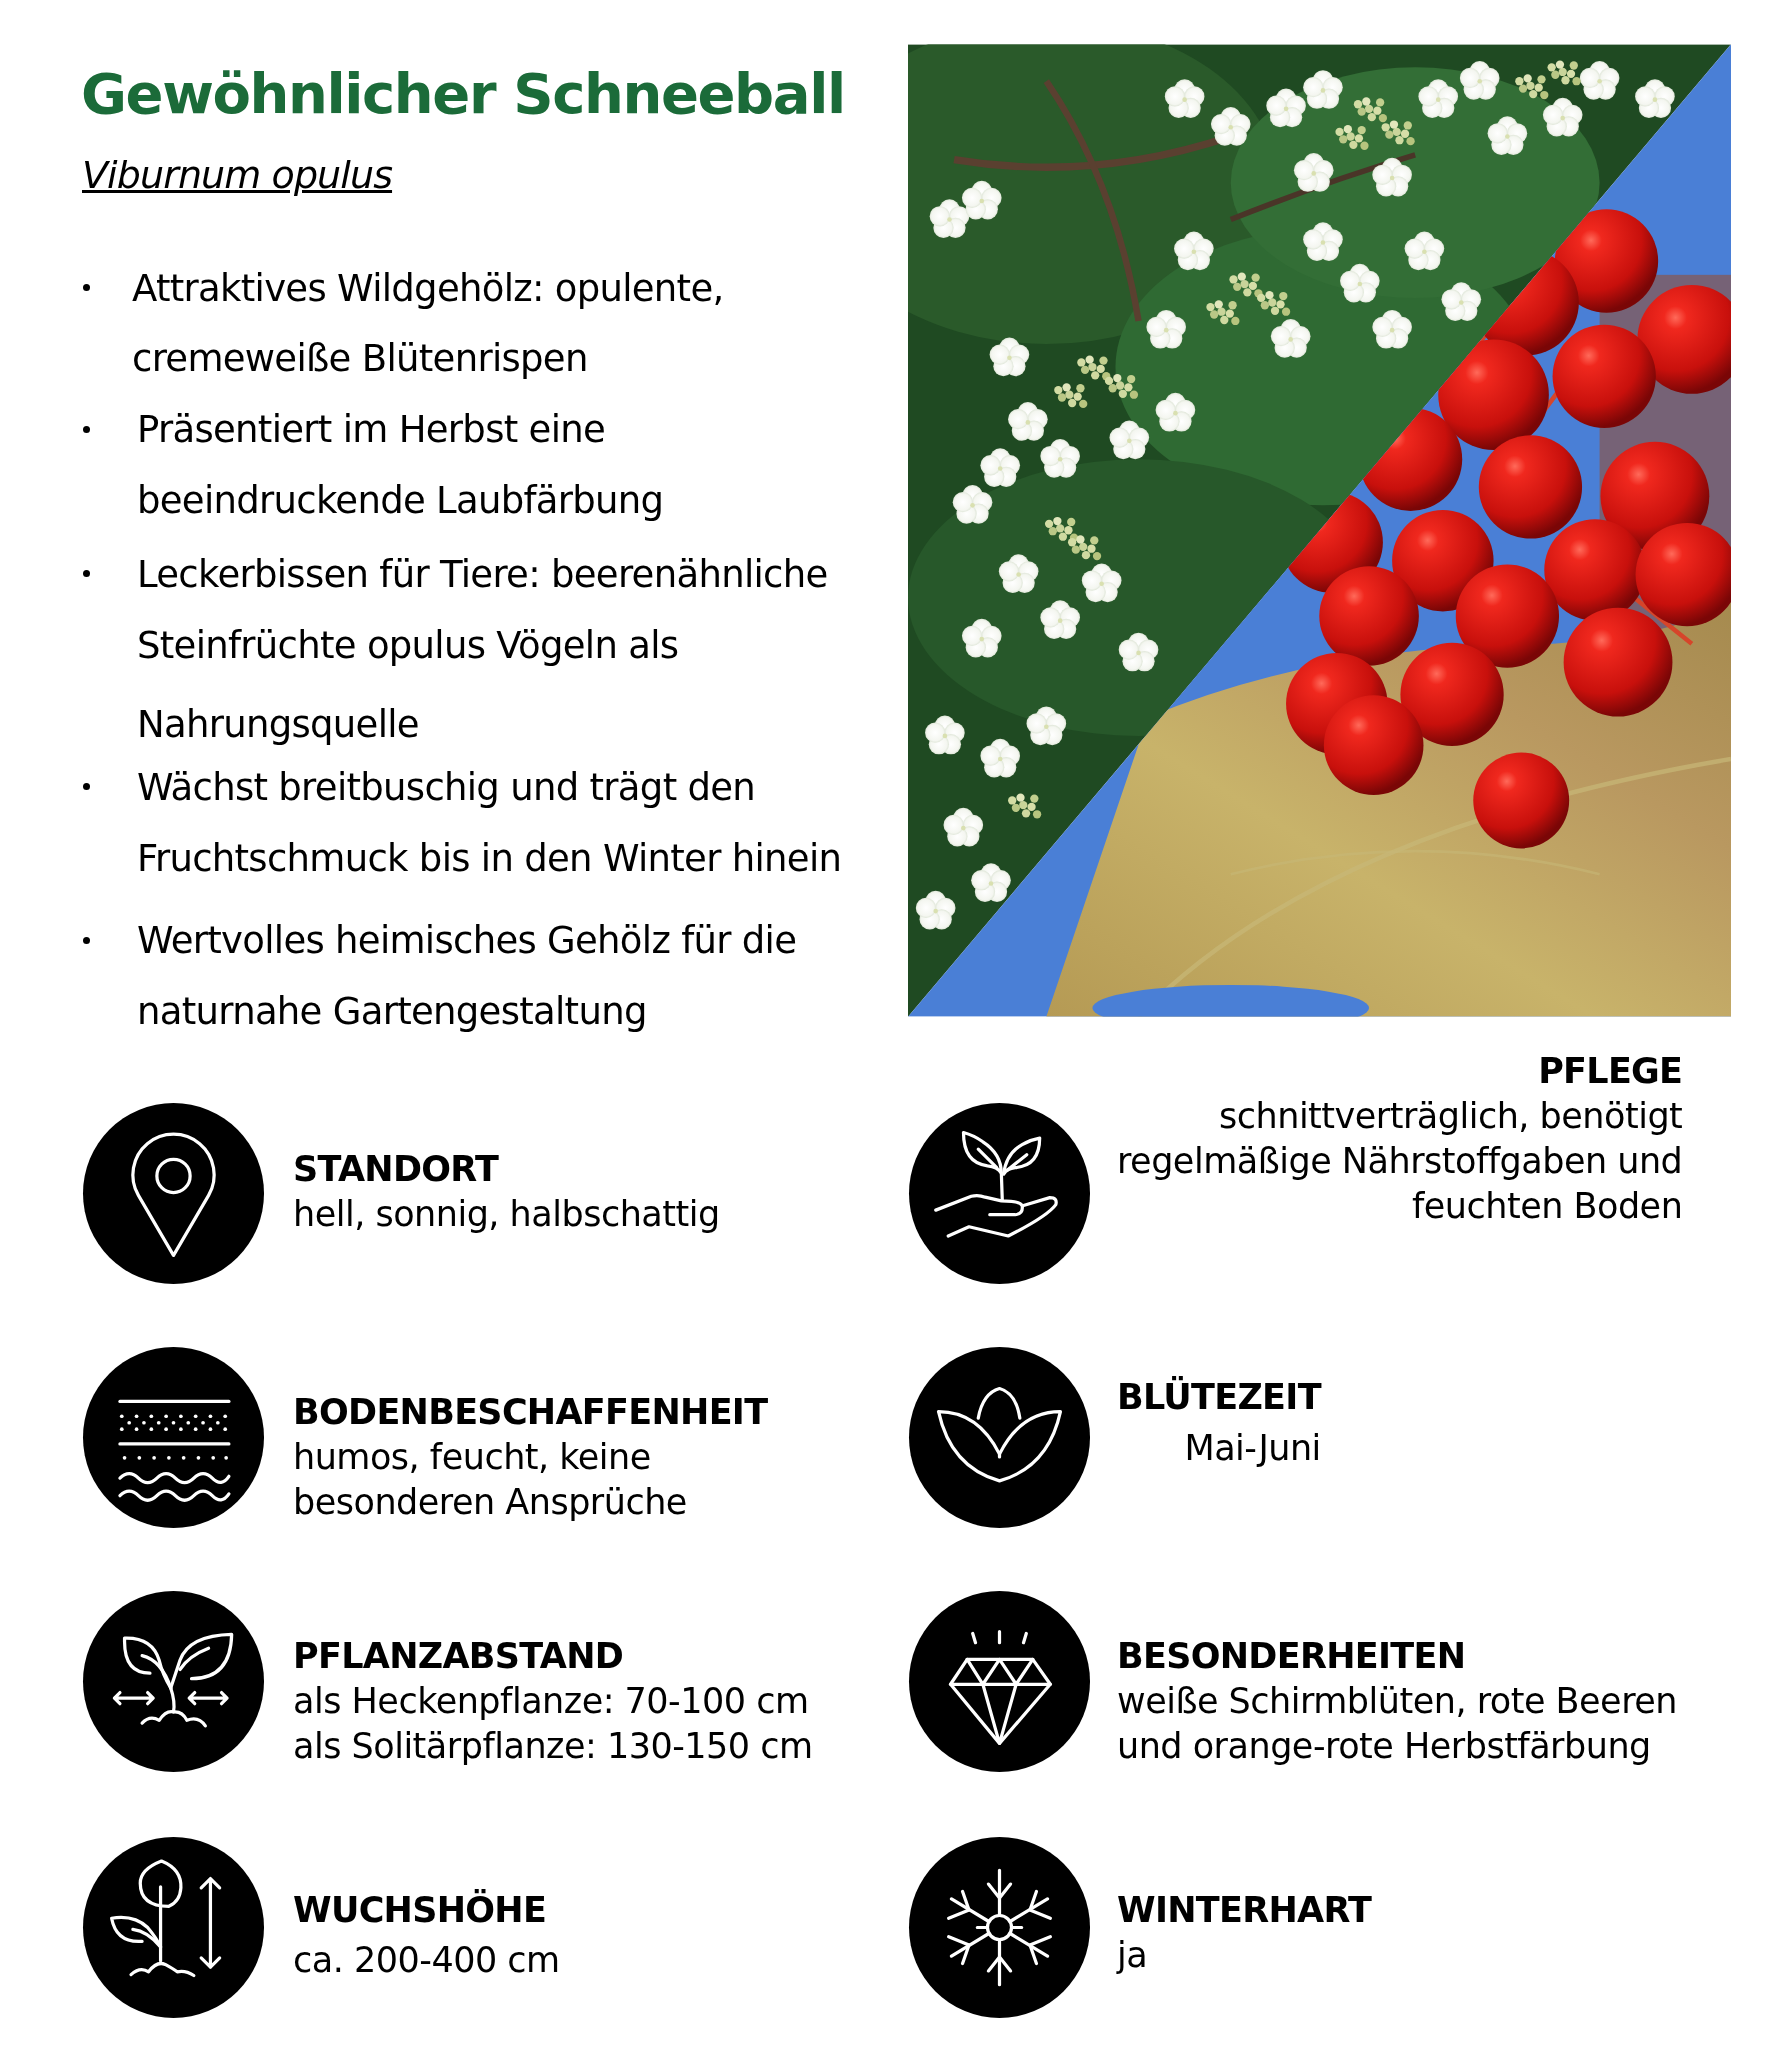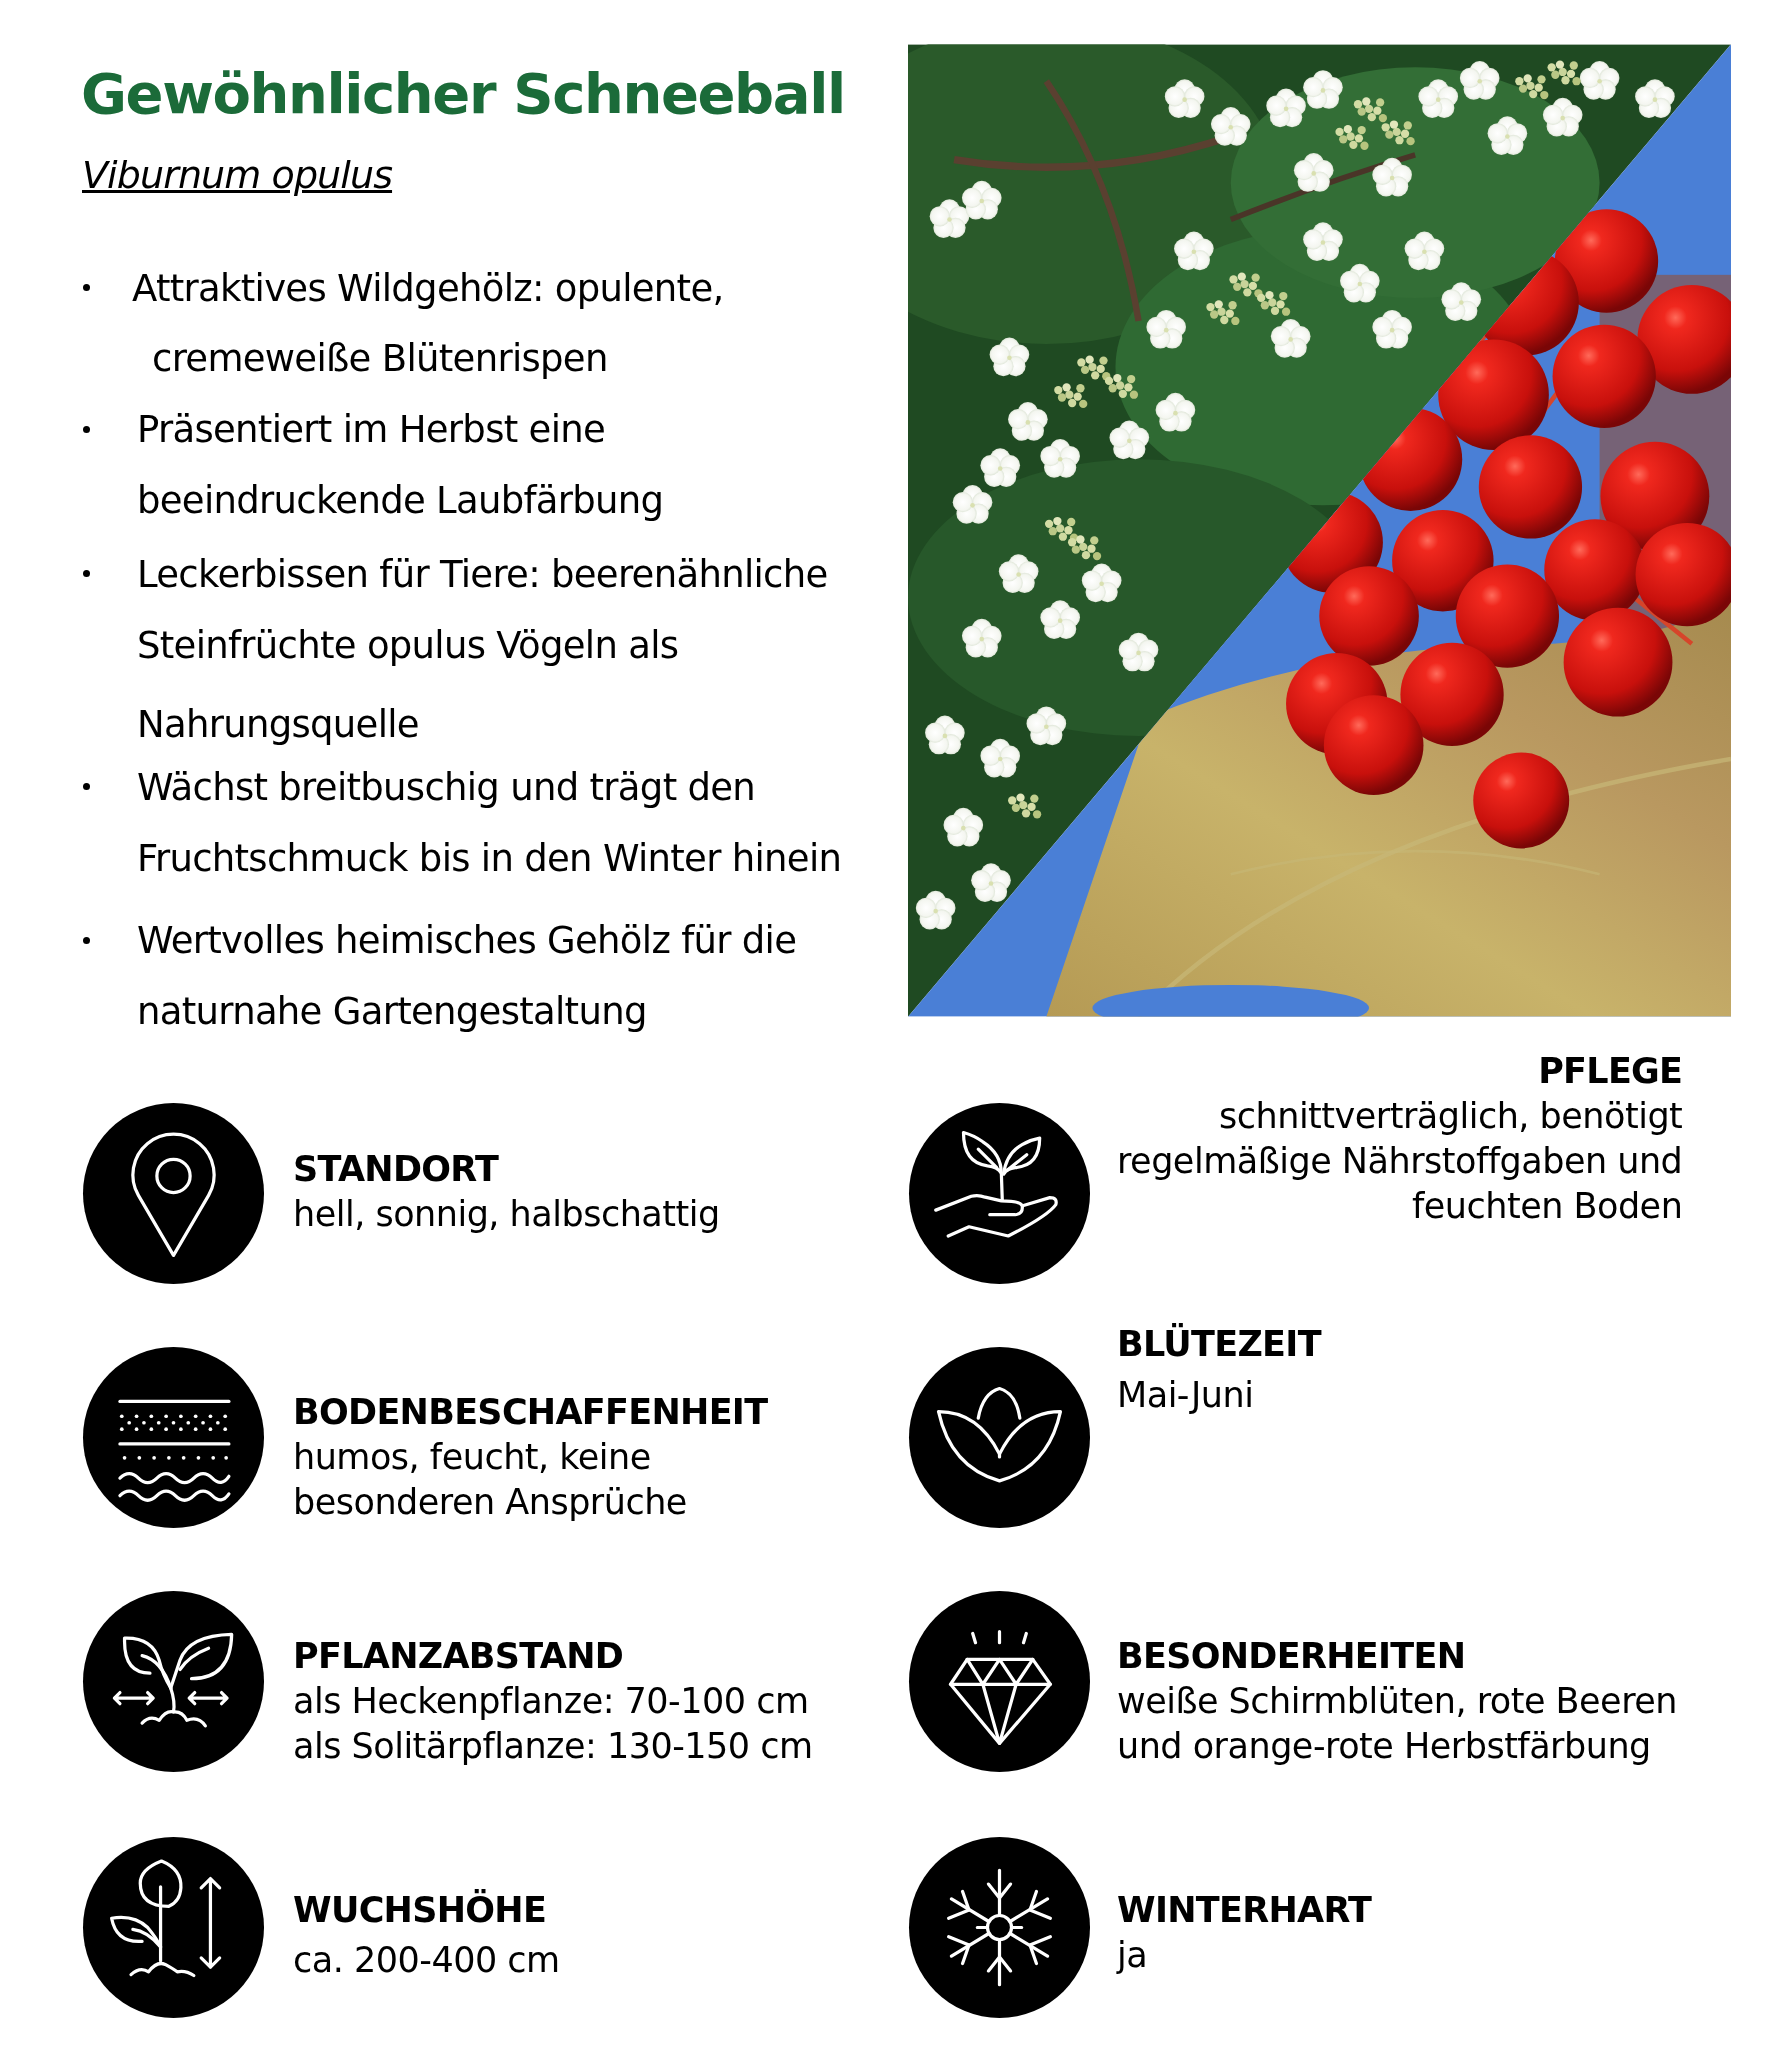--- a/index.html
+++ b/index.html
@@ -23,21 +23,21 @@
 </head>
 <body>
 
 <div id="title" class="abs">Gewöhnlicher Schneeball</div>
 <div id="subtitle" class="abs">Viburnum opulus</div>
 
 <div class="abs bullets">
   <div>
     <span class="bdot" style="left:83px;top:284px;"></span>
     <div class="bline" style="left:132px;top:263px;">Attraktives Wildgehölz: opulente,</div>
-    <div class="bline" style="left:132px;top:333px;margin-left:20px;">cremeweiße Blütenrispen</div>
+    <div class="bline" style="left:132px;top:333px;">cremeweiße Blütenrispen</div>
   </div>
   <div>
     <span class="bdot" style="left:83px;top:426px;"></span>
     <div class="bline" style="left:137px;top:404px;">Präsentiert im Herbst eine</div>
     <div class="bline" style="left:137px;top:475px;">beeindruckende Laubfärbung</div>
   </div>
   <div>
     <span class="bdot" style="left:83px;top:570px;"></span>
     <div class="bline" style="left:137px;top:549px;">Leckerbissen für Tiere: beerenähnliche</div>
     <div class="bline" style="left:137px;top:620px;">Steinfrüchte opulus Vögeln als</div>
@@ -285,21 +285,21 @@
 
 <div class="circle" style="left:909px;top:1347px;">
   <svg viewBox="0 0 392 392">
       <g fill="none" stroke="#fff" stroke-width="7" stroke-linejoin="round" stroke-linecap="round">
     <path d="M196 290 Q90 260 64 140 Q150 140 196 232 Q242 140 328 140 Q302 260 196 290 Z"></path>
     <path d="M150 154 Q160 100 196 90 Q232 100 240 154"></path>
     <path d="M196 232 L196 238"></path>
   </g>
     </svg>
 </div>
-<div class="info" style="left:1117px;top:1322px;">
+<div class="info" style="left:1117px;top:1375px;text-align:right;">
   <div class="label">BLÜTEZEIT</div>
   <div style="margin-top:5.5px;">Mai-Juni</div>
 </div>
 
 <div class="circle" style="left:83px;top:1591px;">
   <svg viewBox="0 0 392 392">
       <g fill="none" stroke="#fff" stroke-width="7" stroke-linecap="round" stroke-linejoin="round">
     <path d="M145 178 Q90 178 90 110 L90 102 Q150 100 165 150 Q172 180 190 210"></path>
     <path d="M128 140 Q170 150 190 210"></path>
     <path d="M235 190 Q320 190 322 94 Q230 96 210 150 Q200 180 190 210"></path>

